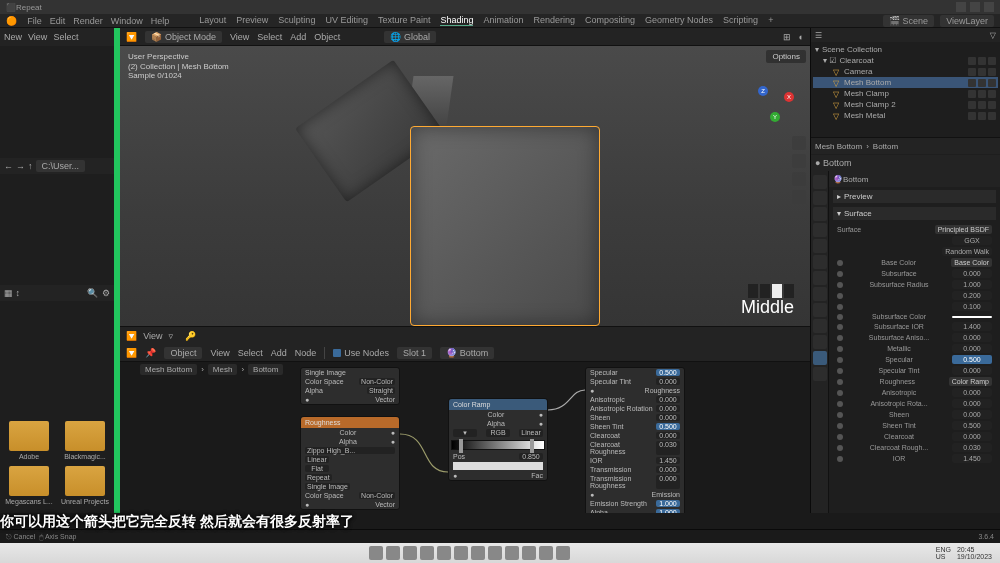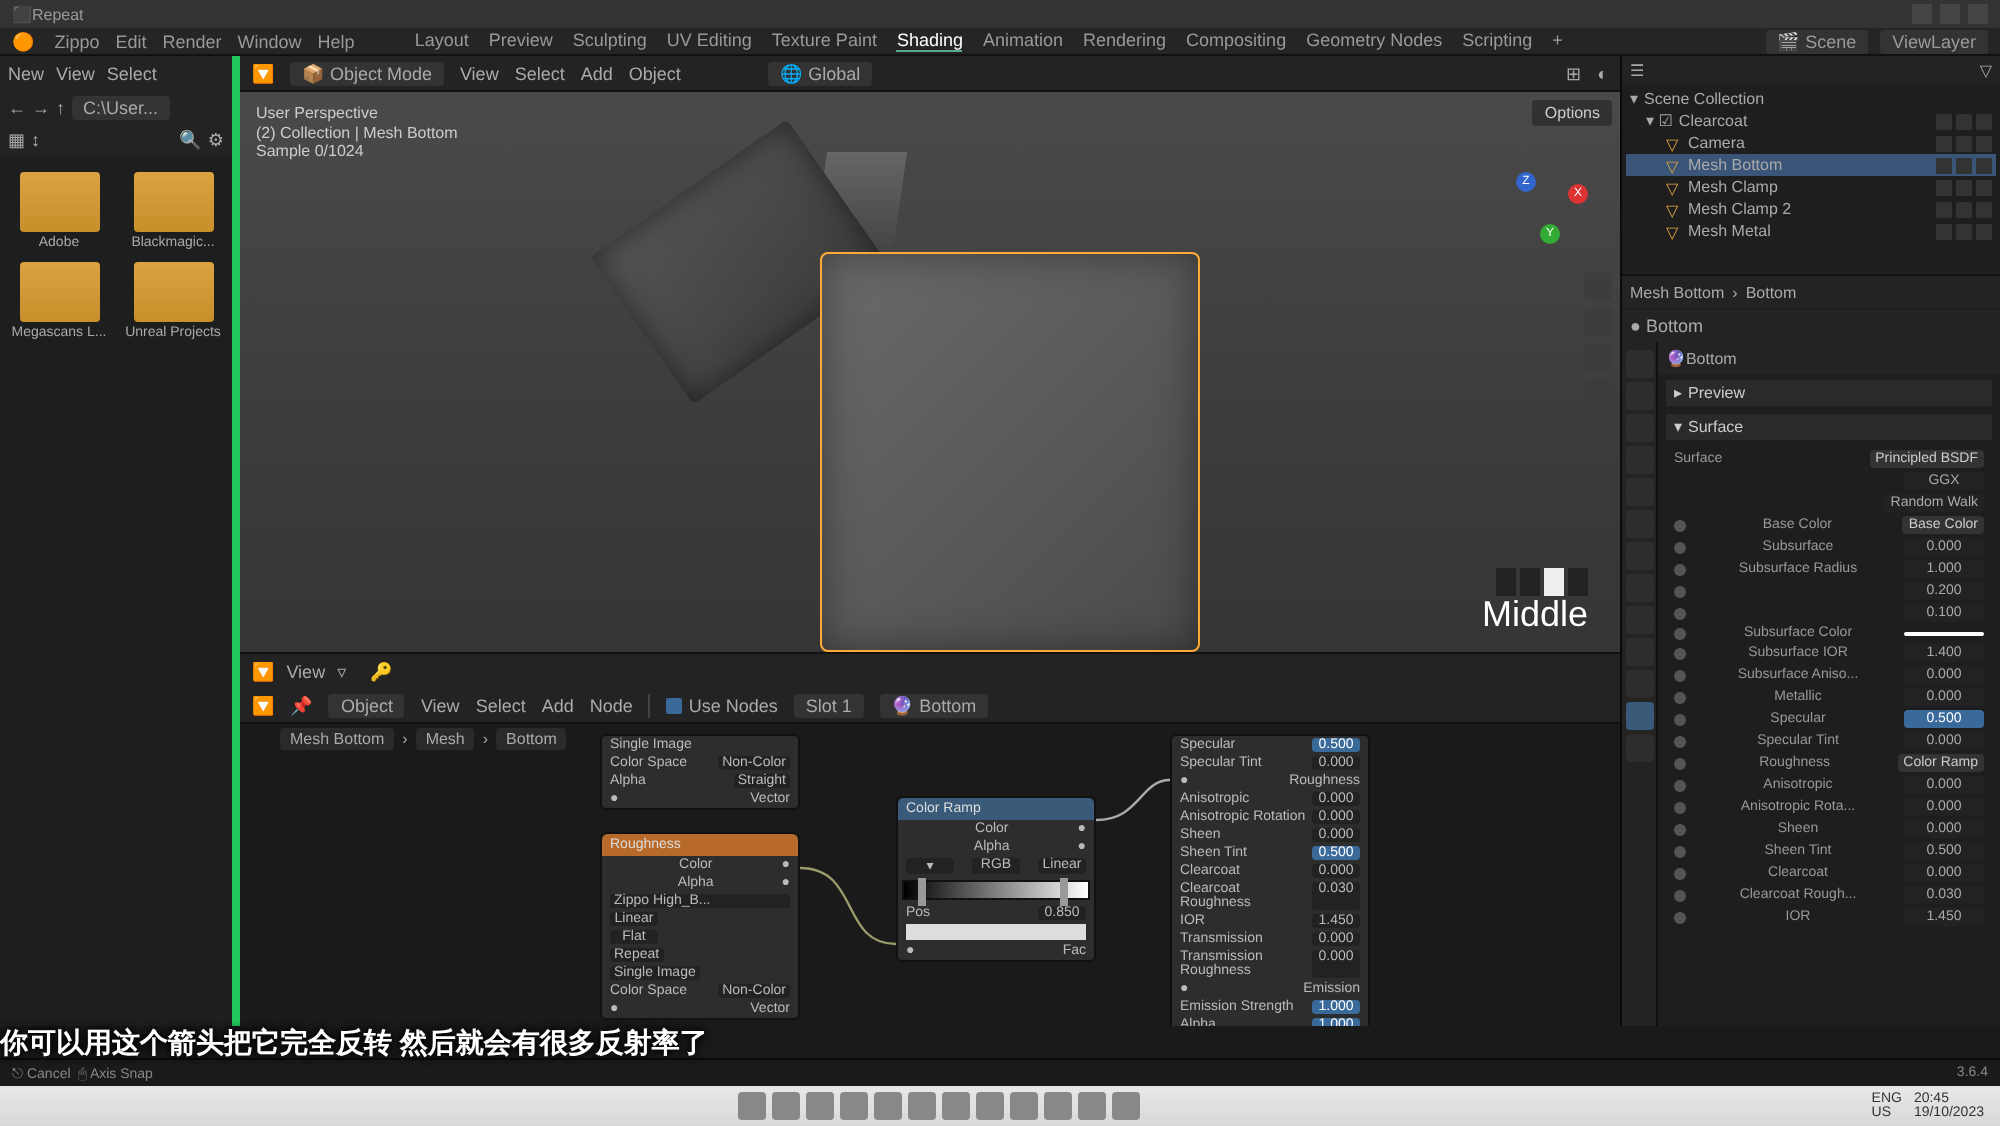--- a/index.html
+++ b/index.html
@@ -8,21 +8,21 @@
 .titlebar .spacer { flex: 1; }
 .titlebar .winbtn { width: 10px; height: 10px; margin-left: 4px; background: #444; }
 .menubar { height: 14px; background: #252525; display: flex; align-items: center; padding: 0 6px; gap: 10px; border-bottom: 1px solid #111; }
 .menubar .menu-left { display: flex; gap: 8px; }
 .menubar .menu-tabs { display: flex; gap: 10px; margin-left: 20px; }
 .menubar .menu-right { margin-left: auto; display: flex; gap: 6px; align-items: center; }
 .menubar span { color: #999; cursor: default; }
 .pill { background: #333; padding: 1px 6px; border-radius: 2px; }
 .main-grid { display: grid; grid-template-columns: 120px 690px 190px; height: 485px; }
 
-.filebrowser { background: #1e1e1e; border-right: 4px solid #22c55e; display: flex; flex-direction: column; }
+.filebrowser { background: #1e1e1e; border-right: 6px solid #22c55e; display: flex; flex-direction: column; justify-content: space-between; }
 .fb-head { height: 18px; background: #232323; display: flex; align-items: center; padding: 0 4px; gap: 6px; }
 .fb-path { height: 16px; background: #232323; padding: 2px 4px; display: flex; align-items: center; gap: 3px; }
 .fb-grid { padding: 8px 4px; display: grid; grid-template-columns: 1fr 1fr; gap: 6px; }
 .fb-folder { display: flex; flex-direction: column; align-items: center; gap: 2px; }
 .fb-folder .foldericon { width: 40px; height: 30px; background: linear-gradient(#d9a441,#c88f2a); border-radius: 2px; }
 .fb-folder .name { font-size: 7px; text-align: center; }
 
 .center-col { display: flex; flex-direction: column; }
 .viewport-header { height: 18px; background: #232323; display: flex; align-items: center; padding: 0 6px; gap: 8px; border-bottom: 1px solid #111; }
 .viewport { flex: 0 0 280px; background: linear-gradient(180deg, #4a4a4a 0%, #3c3c3c 60%, #353535 100%); position: relative; overflow: hidden; }
@@ -108,21 +108,21 @@
   <span>Repeat</span>
   <span class="spacer"></span>
   <span class="winbtn"></span>
   <span class="winbtn"></span>
   <span class="winbtn"></span>
 </div>
 
 <div class="menubar">
   <span>🟠</span>
   <div class="menu-left">
-    <span>Zippo</span>
+    <span>File</span>
     <span>Edit</span>
     <span>Render</span>
     <span>Window</span>
     <span>Help</span>
   </div>
   <div class="menu-tabs">
     <span>Layout</span>
     <span>Preview</span>
     <span>Sculpting</span>
     <span>UV Editing</span>

